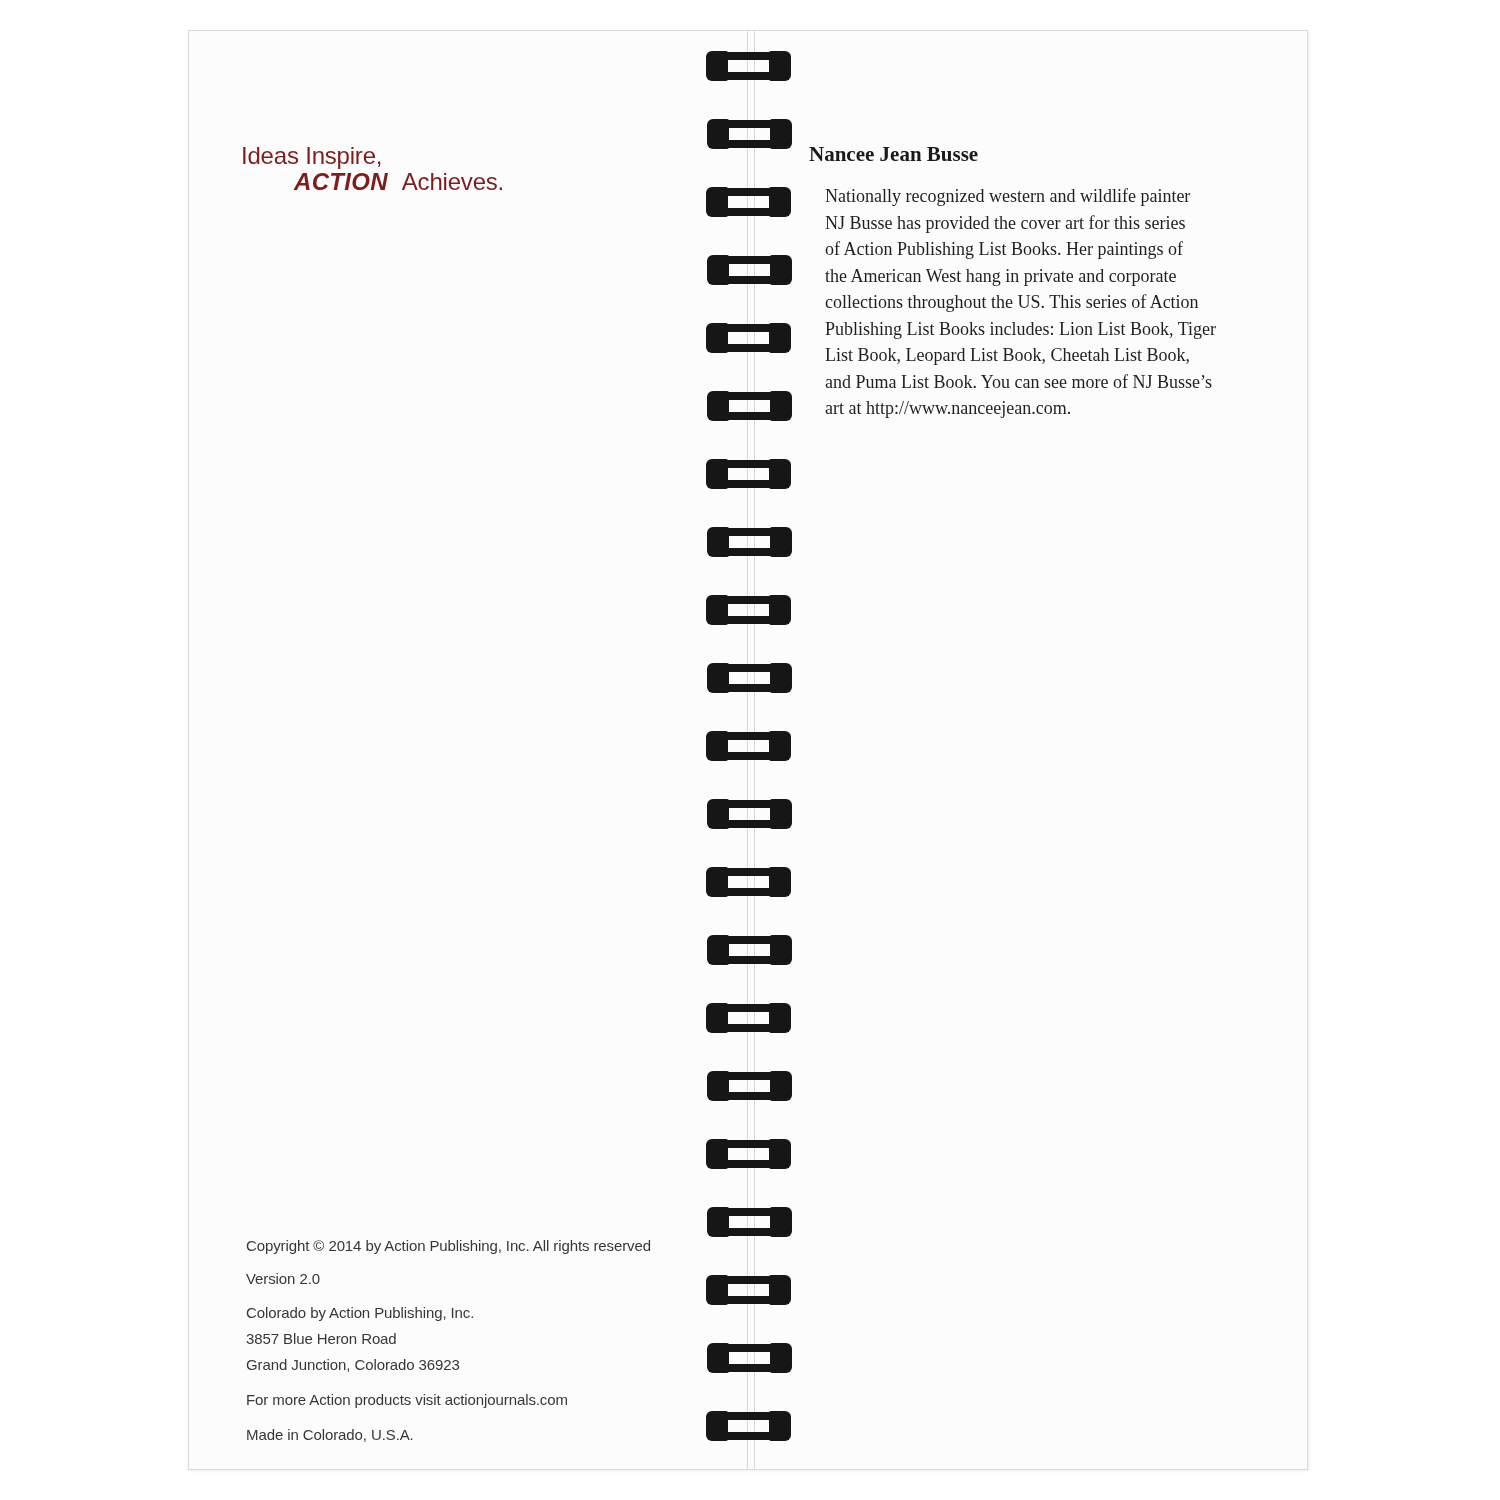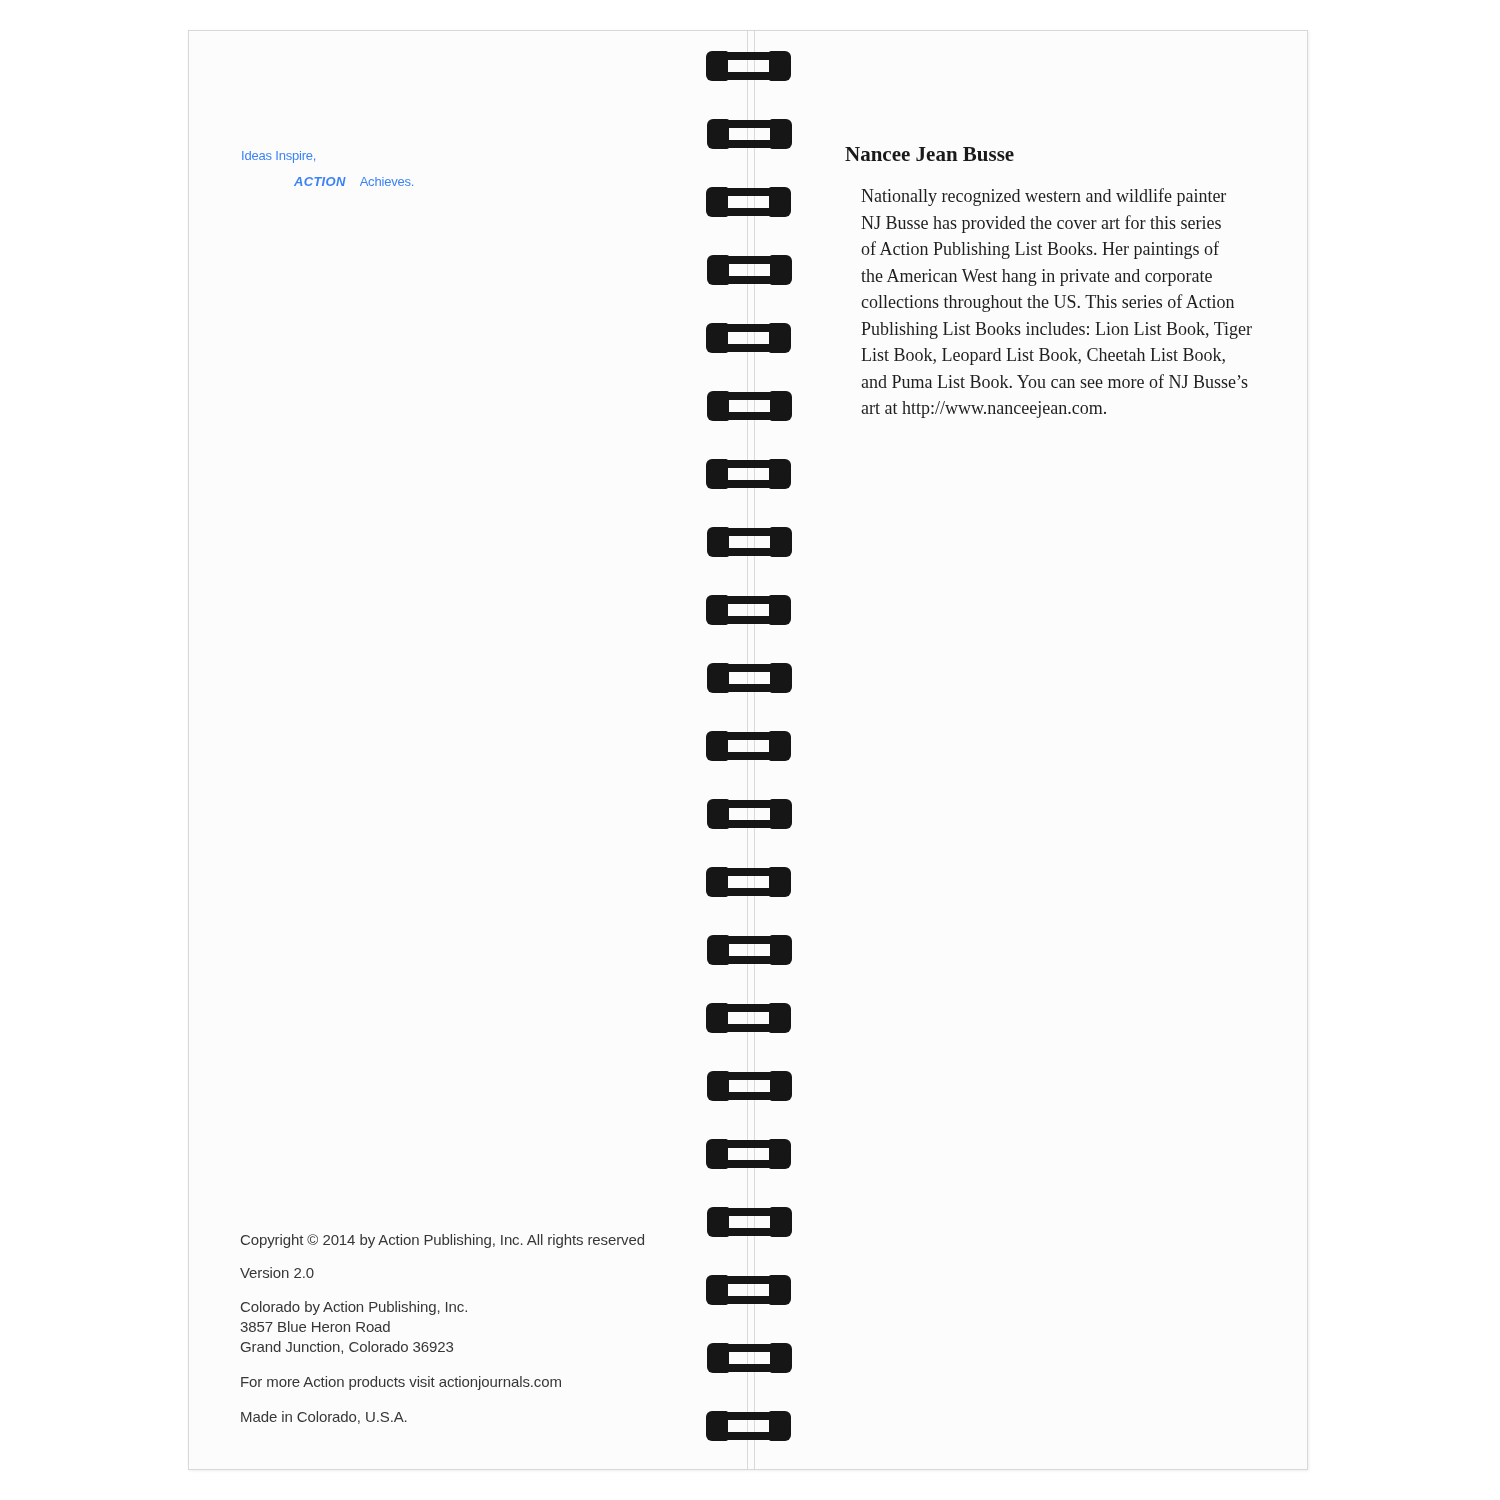--- a/index.html
+++ b/index.html
@@ -60,24 +60,24 @@
     border-radius: 2px 6px 6px 2px;
   }
   .c-t { left: 19px; right: 19px; top: 1px; height: 8px; border-radius: 2px; }
   .c-b { left: 19px; right: 19px; bottom: 1px; height: 8px; border-radius: 2px; }
 
   
   .tagline {
     position: absolute;
     left: 52px;
     top: 112px;
-    font-size: 13px;
+    font-size: 24px;
     line-height: 26px;
     letter-spacing: -0.2px;
-    color: #3b82f6;
+    color: #7f1d1d;
     z-index: 3;
   }
   .tagline .line2 { padding-left: 53px; }
   .tagline .em {
     font-weight: bold;
     font-style: italic;
     margin-right: 14px;
     letter-spacing: 0.3px;
   }
 
@@ -85,29 +85,29 @@
   .colophon {
     position: absolute;
     left: 51px;
     top: 1199px;
     font-size: 15px;
     line-height: 20px;
     letter-spacing: -0.1px;
     color: #373737;
     z-index: 3;
   }
-  .colophon p { margin: 0; }
+  .colophon p { margin: 6px; }
   .colophon .gap-a { margin-bottom: 13px; }
   .colophon .gap-b { margin-bottom: 14px; }
   .colophon .gap-c { margin-bottom: 15px; }
 
   
   .author-block {
     position: absolute;
-    left: 656px;
+    left: 620px;
     top: 111px;
     width: 440px;
     color: #1f1f1f;
     z-index: 3;
     font-family: "Liberation Serif", serif;
   }
   .author-heading {
     font-size: 21px;
     font-weight: bold;
     line-height: 25px;

